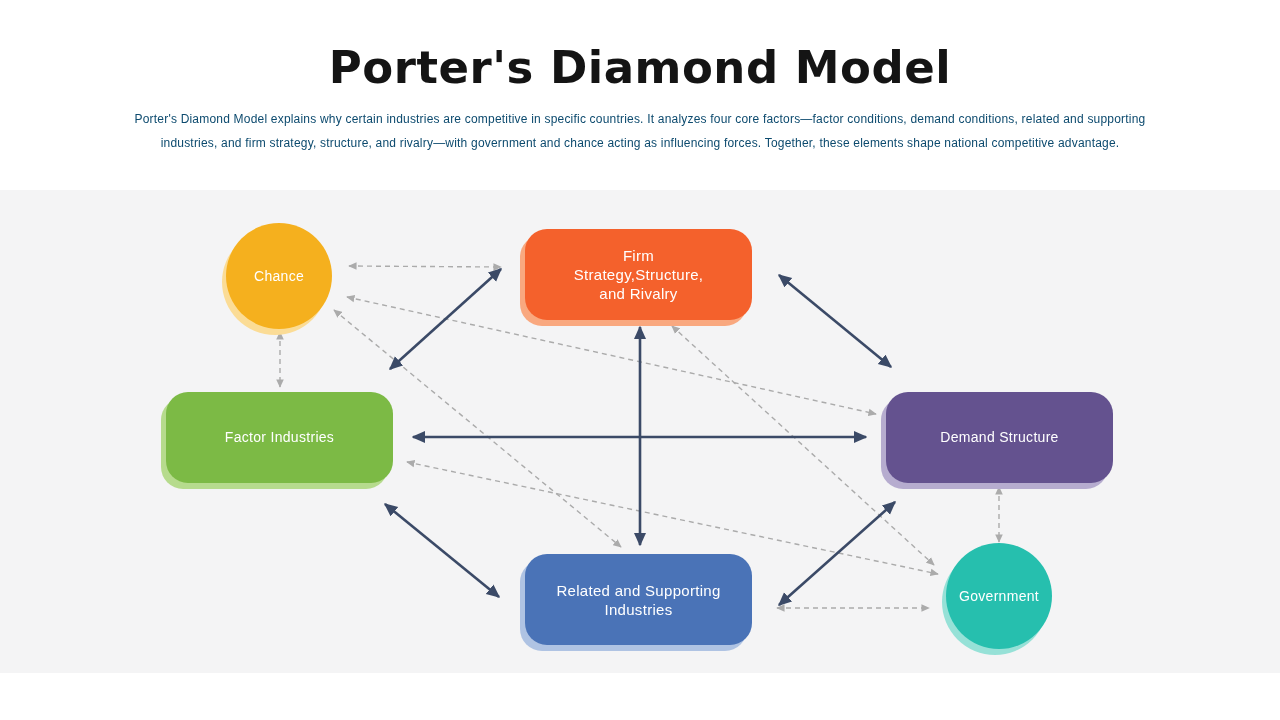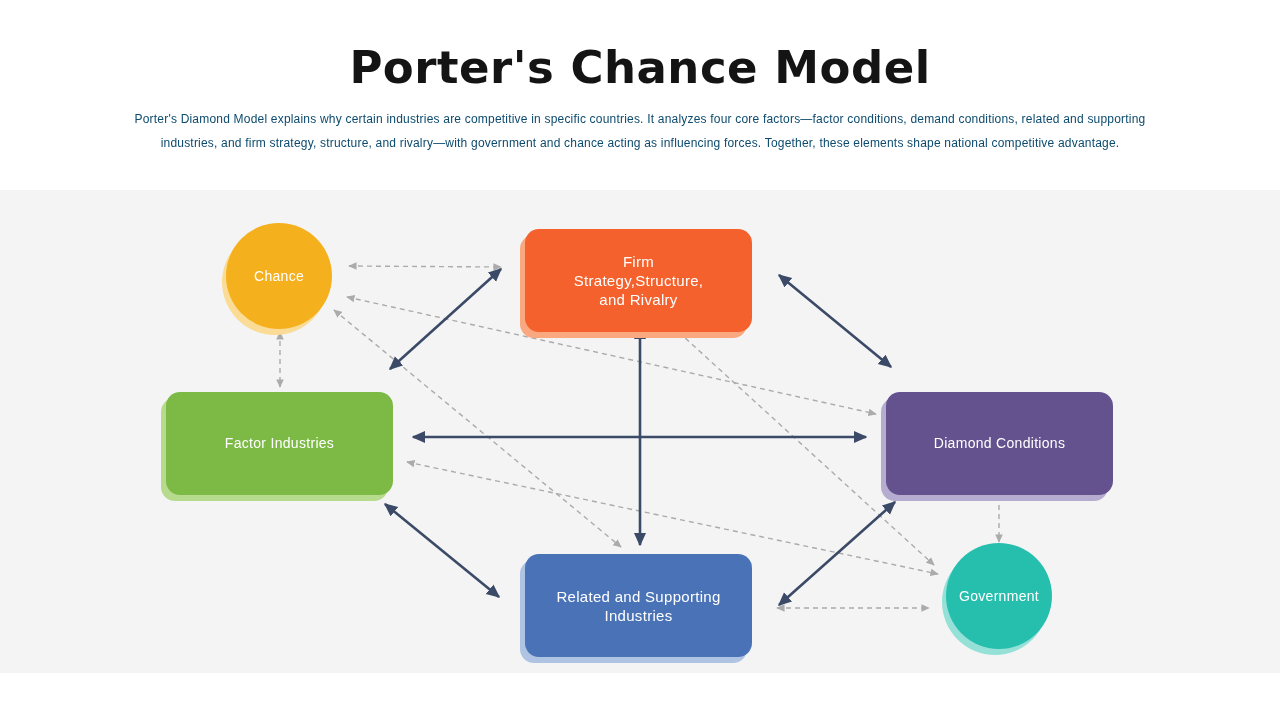--- a/index.html
+++ b/index.html
@@ -22,38 +22,38 @@
     position:absolute; left:0; top:190px; width:1280px; height:483px;
     background:#F4F4F5;
   }
   .connectors { position:absolute; left:0; top:0; }
   .connectors line.s { stroke:#3B4A67; stroke-width:2.6px; }
   .connectors line.d { stroke:#ABABAB; stroke-width:1.4px; stroke-dasharray:5 4; }
   .node {
     position:absolute; display:flex; align-items:center; justify-content:center;
     text-align:center; color:#ffffff;
   }
-  .box   { width:227px; height:103px; border-radius:14px; box-shadow:-5px 6px 0 0 var(--sh); }
+  .box   { width:227px; height:91px; border-radius:22px; box-shadow:-5px 6px 0 0 var(--sh); }
   .circle{ width:106px; height:106px; border-radius:50%;  box-shadow:-4px 6px 0 0 var(--sh); }
   .node-label { white-space:pre-line; font-size:14px; line-height:19px; letter-spacing:.3px; }
   .node-firm .node-label, .node-related .node-label { font-size:15px; }
   .node-chance     { left:226px; top:33px;  background:#F5B01E; --sh:#FBDC96; }
   .node-firm       { left:525px; top:39px;  background:#F4612C; --sh:#F9A87F; }
   .node-factor     { left:166px; top:202px; background:#7CBA45; --sh:#B6DB8D; }
   .node-demand     { left:886px; top:202px; background:#64528F; --sh:#B6ACCF; }
   .node-related    { left:525px; top:364px; background:#4A73B7; --sh:#AFC3E3; }
   .node-government { left:946px; top:353px; background:#26BFAE; --sh:#96E1D7; }
 </style>
 </head>
 <body>
 
 <div class="slide">
 
   <header class="slide-header">
-    <h1 class="title">Porter's Chance Model</h1>
+    <h1 class="title">Porter's Diamond Model</h1>
     <p class="description">Porter's Diamond Model explains why certain industries are competitive in specific countries. It analyzes four core factors—factor conditions, demand conditions, related and supporting industries, and firm strategy, structure, and rivalry—with government and chance acting as influencing forces. Together, these elements shape national competitive advantage.</p>
   </header>
 
   <div class="diagram">
 
     <svg class="connectors" width="1280" height="483" viewBox="0 0 1280 483">
       <defs>
         <marker id="arrow-navy" viewBox="0 0 10 10" refX="9" refY="5" markerWidth="5.2" markerHeight="5.2" orient="auto-start-reverse" markerUnits="strokeWidth">
           <path d="M0,0.5 L10,5 L0,9.5 z" fill="#3B4A67"></path>
         </marker>
@@ -91,21 +91,21 @@
       <span class="node-label">Firm
 Strategy,Structure,
 and Rivalry</span>
     </div>
 
     <div class="node box node-factor">
       <span class="node-label">Factor Industries</span>
     </div>
 
     <div class="node box node-demand">
-      <span class="node-label">Diamond Conditions</span>
+      <span class="node-label">Demand Structure</span>
     </div>
 
     <div class="node box node-related">
       <span class="node-label">Related and Supporting
 Industries</span>
     </div>
 
     <div class="node circle node-government">
       <span class="node-label">Government</span>
     </div>

